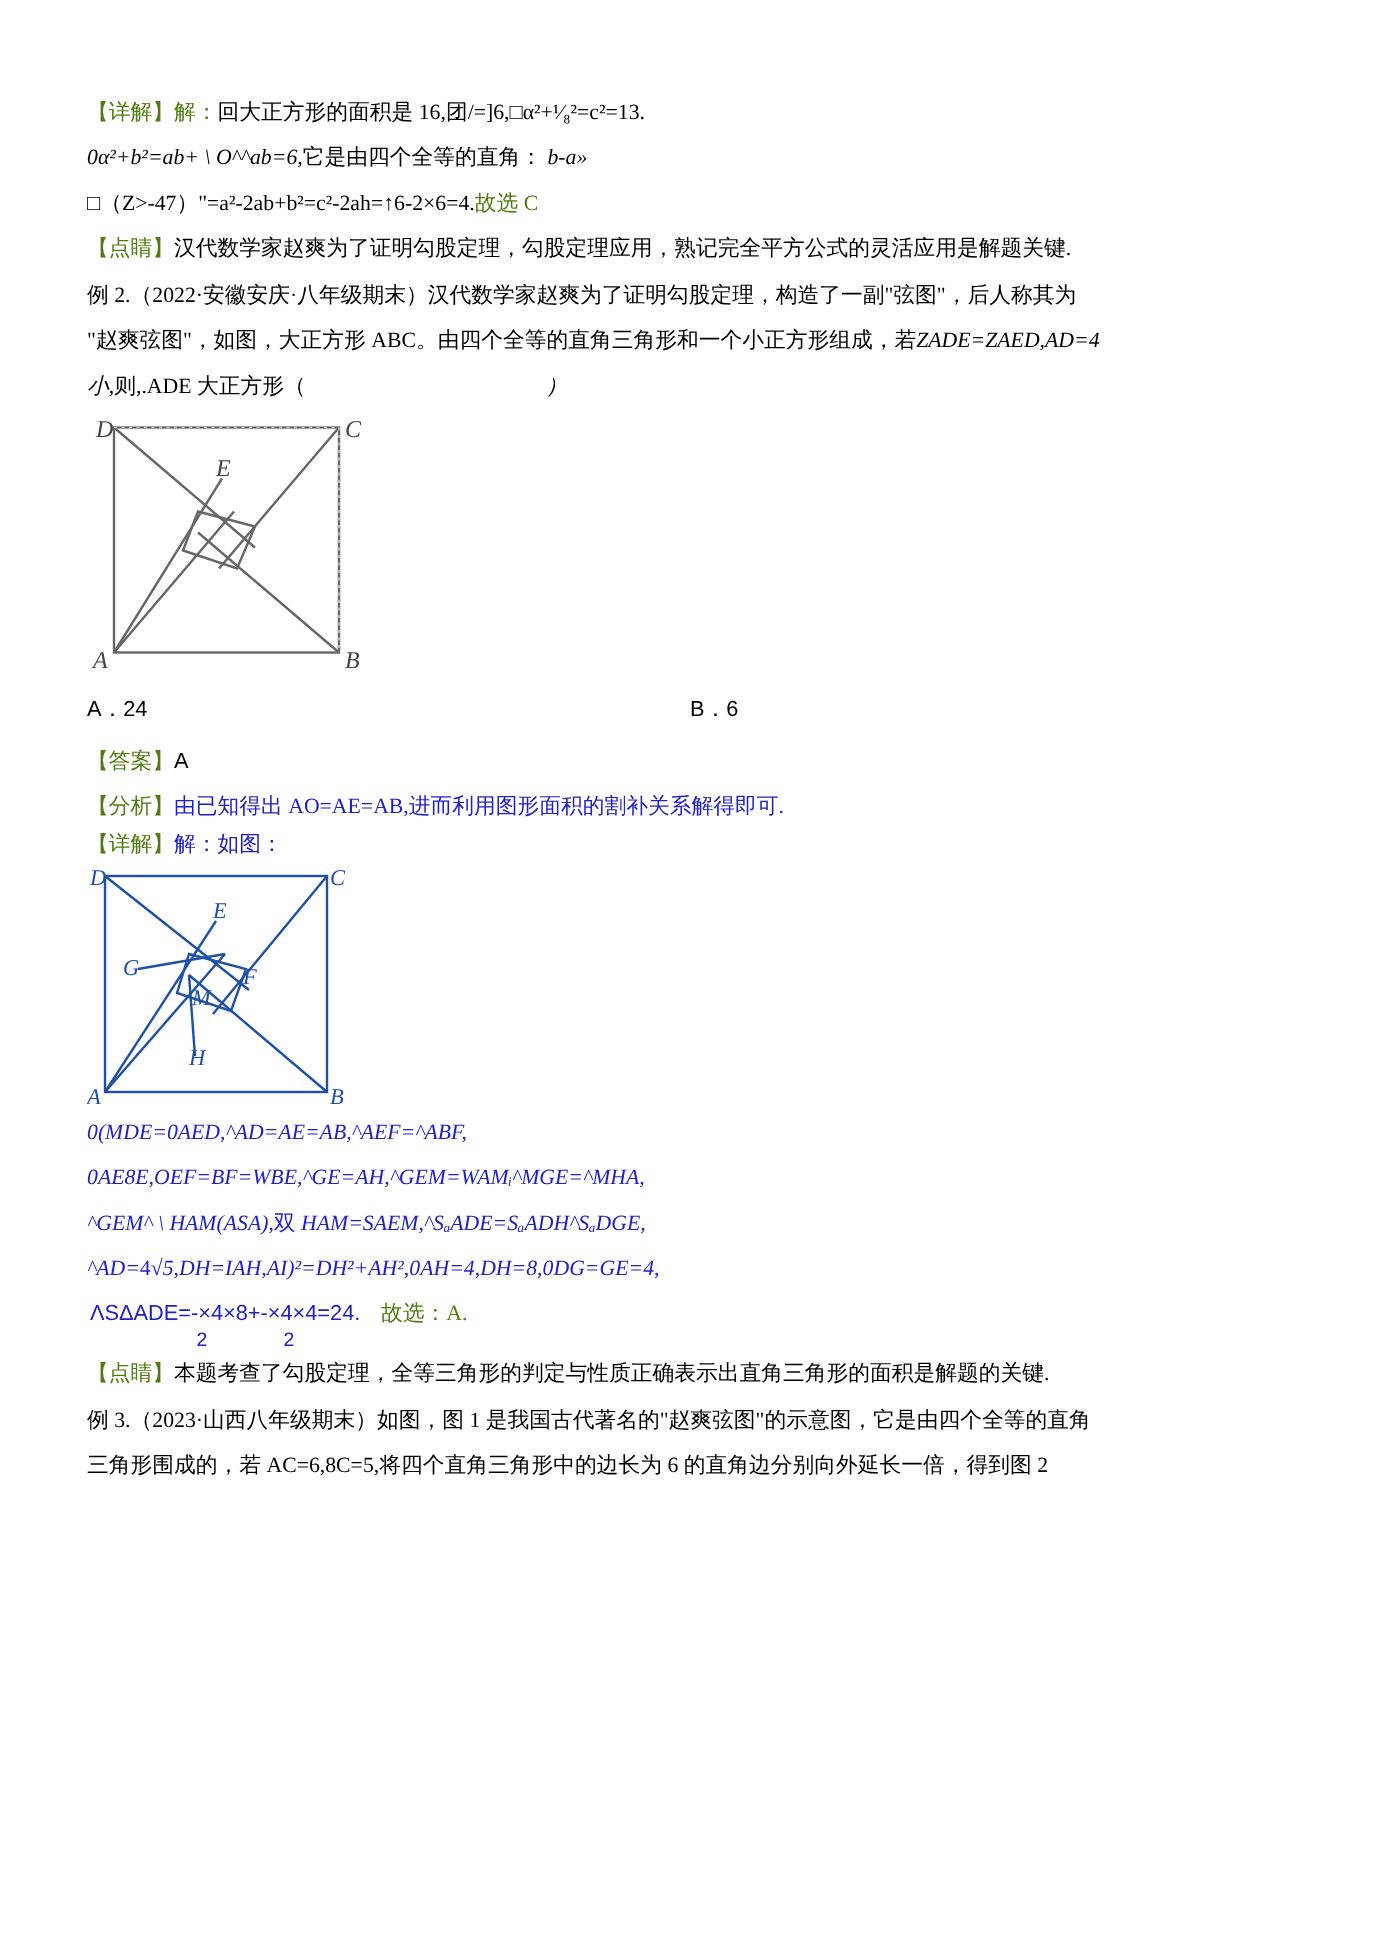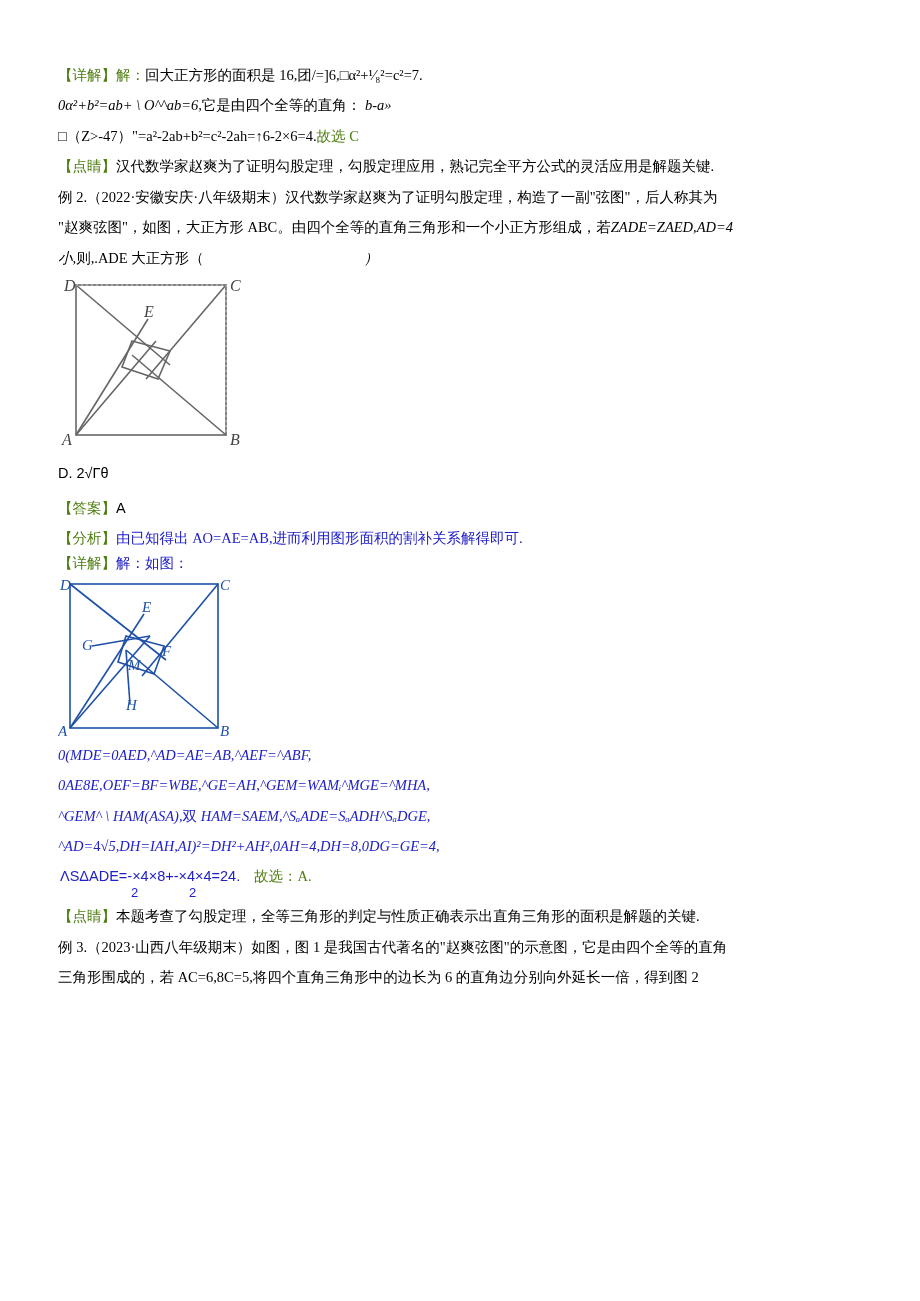--- a/index.html
+++ b/index.html
@@ -24,21 +24,21 @@
     align-items: baseline;
     margin: 6px 0 4px 0;
   }
   .opt { flex: 1; }
   .svgbox { margin: 4px 0 2px 0; }
   svg { display: block; }
 </style>
 </head>
 <body>
 
-<p class="line"><span class="red">【详解】解：</span><span>回大正方形的面积是 16,团/=]6,□α²+¹⁄₈²=c²=7.</span></p>
+<p class="line"><span class="red">【详解】解：</span><span>回大正方形的面积是 16,团/=]6,□α²+¹⁄₈²=c²=13.</span></p>
 
 <p class="line"><span class="italic">0α²+b²=ab+ \ O^^ab=6,</span><span>它是由四个全等的直角：</span> <span class="italic">b-a»</span></p>
 
 <p class="line"><span>□（Z&gt;-47）"=a²-2ab+b²=c²-2ah=↑6-2×6=4.</span><span class="red">故选 C</span></p>
 
 <p class="line"><span class="red">【点睛】</span><span>汉代数学家赵爽为了证明勾股定理，勾股定理应用，熟记完全平方公式的灵活应用是解题关键.</span></p>
 
 <p class="line"><span>例 2.（2022·安徽安庆·八年级期末）汉代数学家赵爽为了证明勾股定理，构造了一副"弦图"，后人称其为</span></p>
 
 <p class="line"><span>"赵爽弦图"，如图，大正方形 ABC。由四个全等的直角三角形和一个小正方形组成，若</span><span class="italic">ZADE=ZAED,AD=4</span></p>
@@ -64,21 +64,22 @@
     <text x="6" y="14">D</text>
     <text x="172" y="14">C</text>
     <text x="4" y="168">A</text>
     <text x="172" y="168">B</text>
     <text x="86" y="40">E</text>
   </g>
 </svg>
 </div>
 
 <div class="options">
-  <div class="opt sans">D. 2√Γθ</div>
+  <div class="opt sans">A．24</div>
+  <div class="opt sans">B．6</div>
 </div>
 
 <p class="line"><span class="red">【答案】</span><span class="sans">A</span></p>
 
 <p class="line"><span class="red">【分析】</span><span class="blue">由已知得出 AO=AE=AB,进而利用图形面积的割补关系解得即可.</span></p>
 
 <p class="line" style="line-height:1.4;margin-bottom:0"><span class="red">【详解】</span><span class="blue">解：如图：</span></p>
 
 <div class="svgbox">
 <svg width="175" height="160" viewBox="0 0 175 160">

